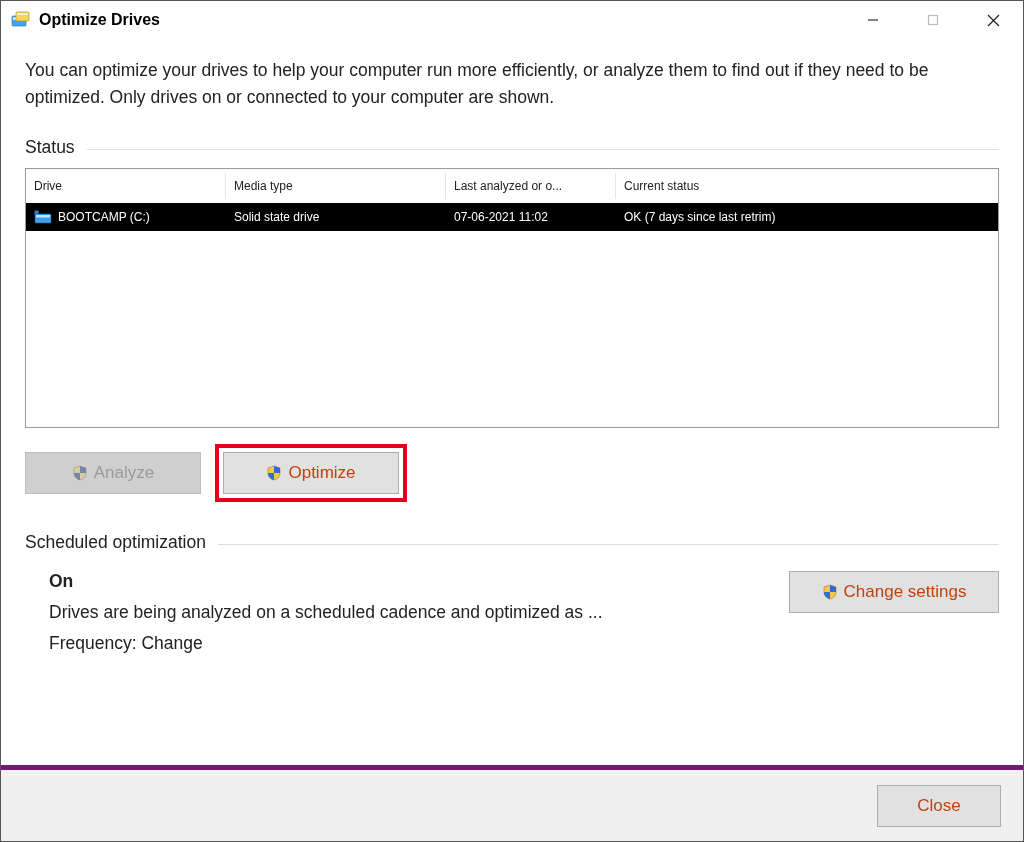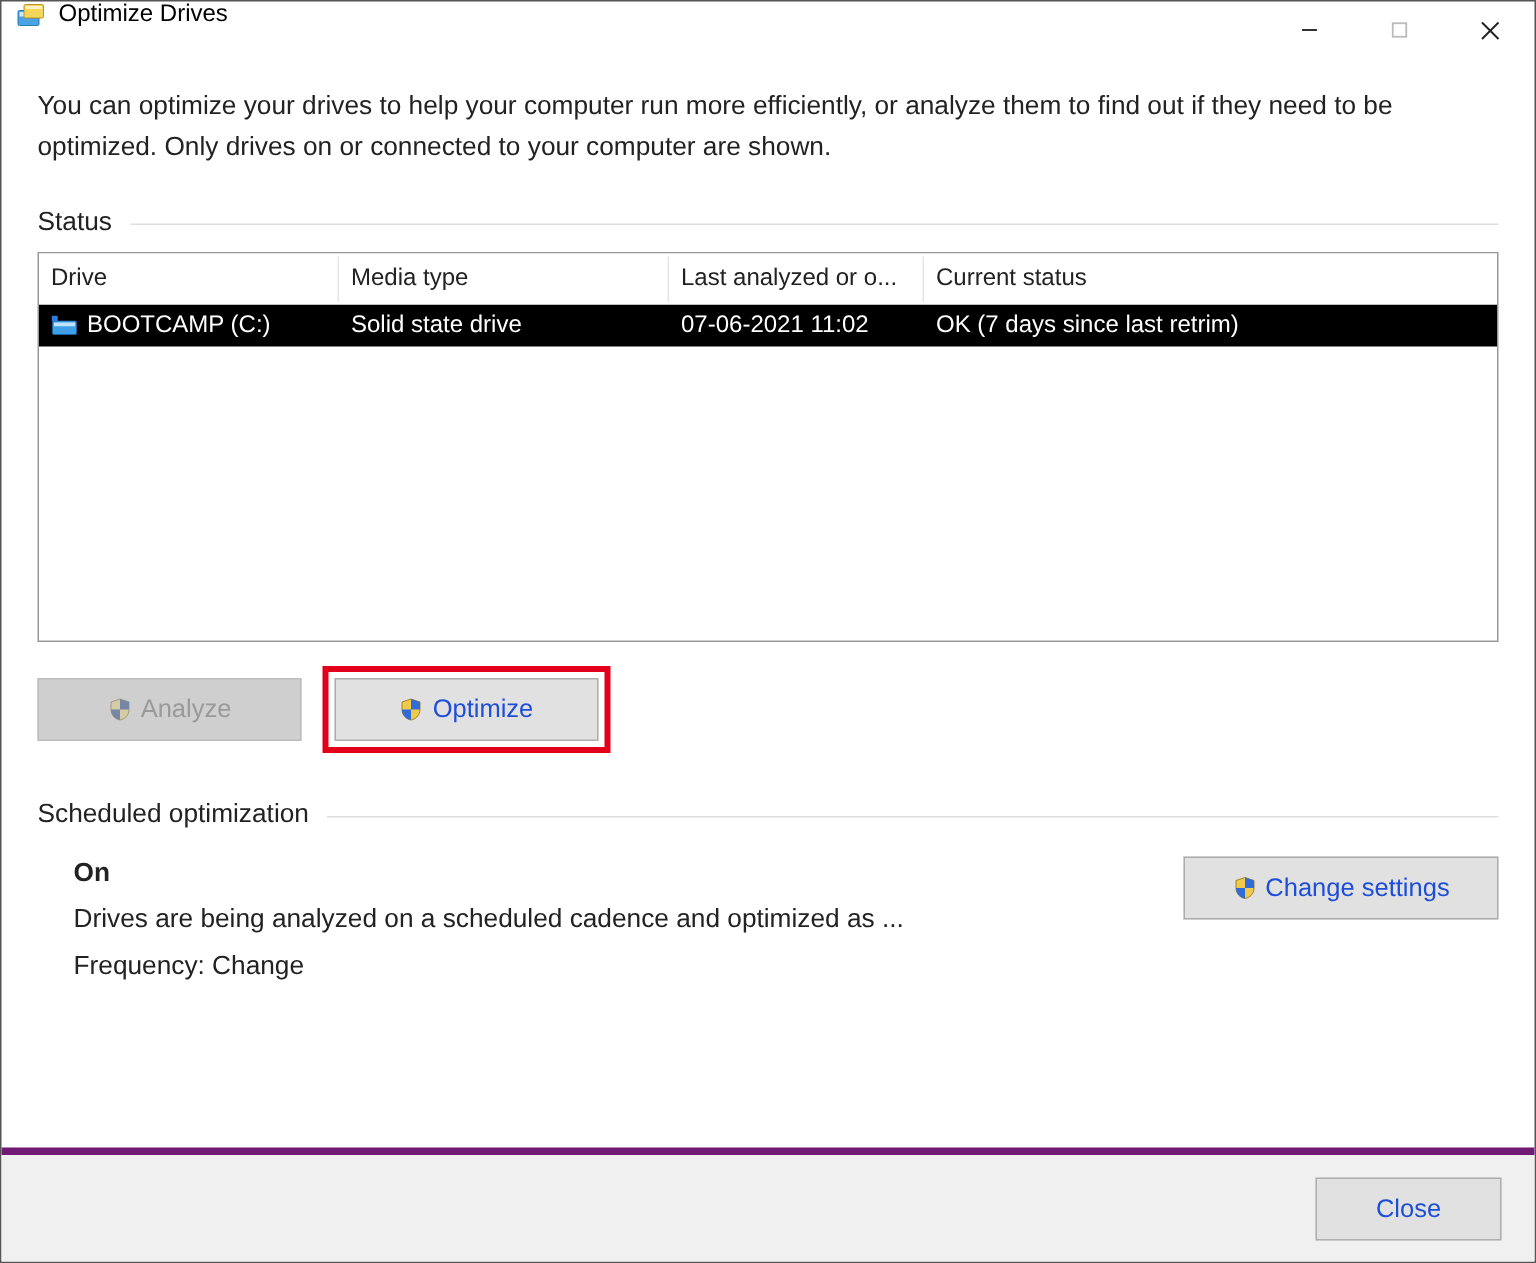--- a/index.html
+++ b/index.html
@@ -18,24 +18,25 @@
     height:842px;
     border:1px solid #555;
     display:flex;
     flex-direction:column;
     background:#fff;
   }
   
   .titlebar {
     height:38px;
     display:flex;
-    align-items:flex-start;
+    align-items:center;
     padding:0 0 0 10px;
     font-size:16px;
     color:#000;
+    font-weight:bold;
   }
   .titlebar .app-icon { width:20px; height:20px; margin-right:8px; display:inline-flex; align-items:center; justify-content:center;}
   .titlebar .title { flex:0 0 auto;}
   .titlebar .spacer { flex:1 1 auto; }
   .win-controls { display:flex; height:100%; }
   .win-btn {
     width:60px;
     height:100%;
     display:flex;
     align-items:center;
@@ -67,21 +68,21 @@
     margin-bottom:10px;
   }
   .section-label .lbl { margin-right:12px; white-space:nowrap; color:#222;}
   .section-label .rule { flex:1; height:1px; background:#ddd; margin-top:4px; }
   
   .drive-list {
     border:1px solid #999;
     height:260px;
     display:flex;
     flex-direction:column;
-    font-size:16px;
+    font-size:12px;
   }
   .drive-head {
     display:flex;
     height:34px;
     align-items:center;
     background:#fff;
   }
   .drive-head .col {
     border-right:1px solid #e6e6e6;
     padding:6px 8px;
@@ -118,21 +119,21 @@
   }
   .btn {
     height:42px;
     min-width:176px;
     border:1px solid #adadad;
     background:#e1e1e1;
     display:inline-flex;
     align-items:center;
     justify-content:center;
     font-size:17px;
-    color:#1d4ed8;
+    color:#c2410c;
     padding:0 16px;
     gap:6px;
     cursor:pointer;
   }
   .btn.disabled {
     background:#cfcfcf;
     color:#9a9a9a;
     border-color:#bdbdbd;
     cursor:default;
   }

